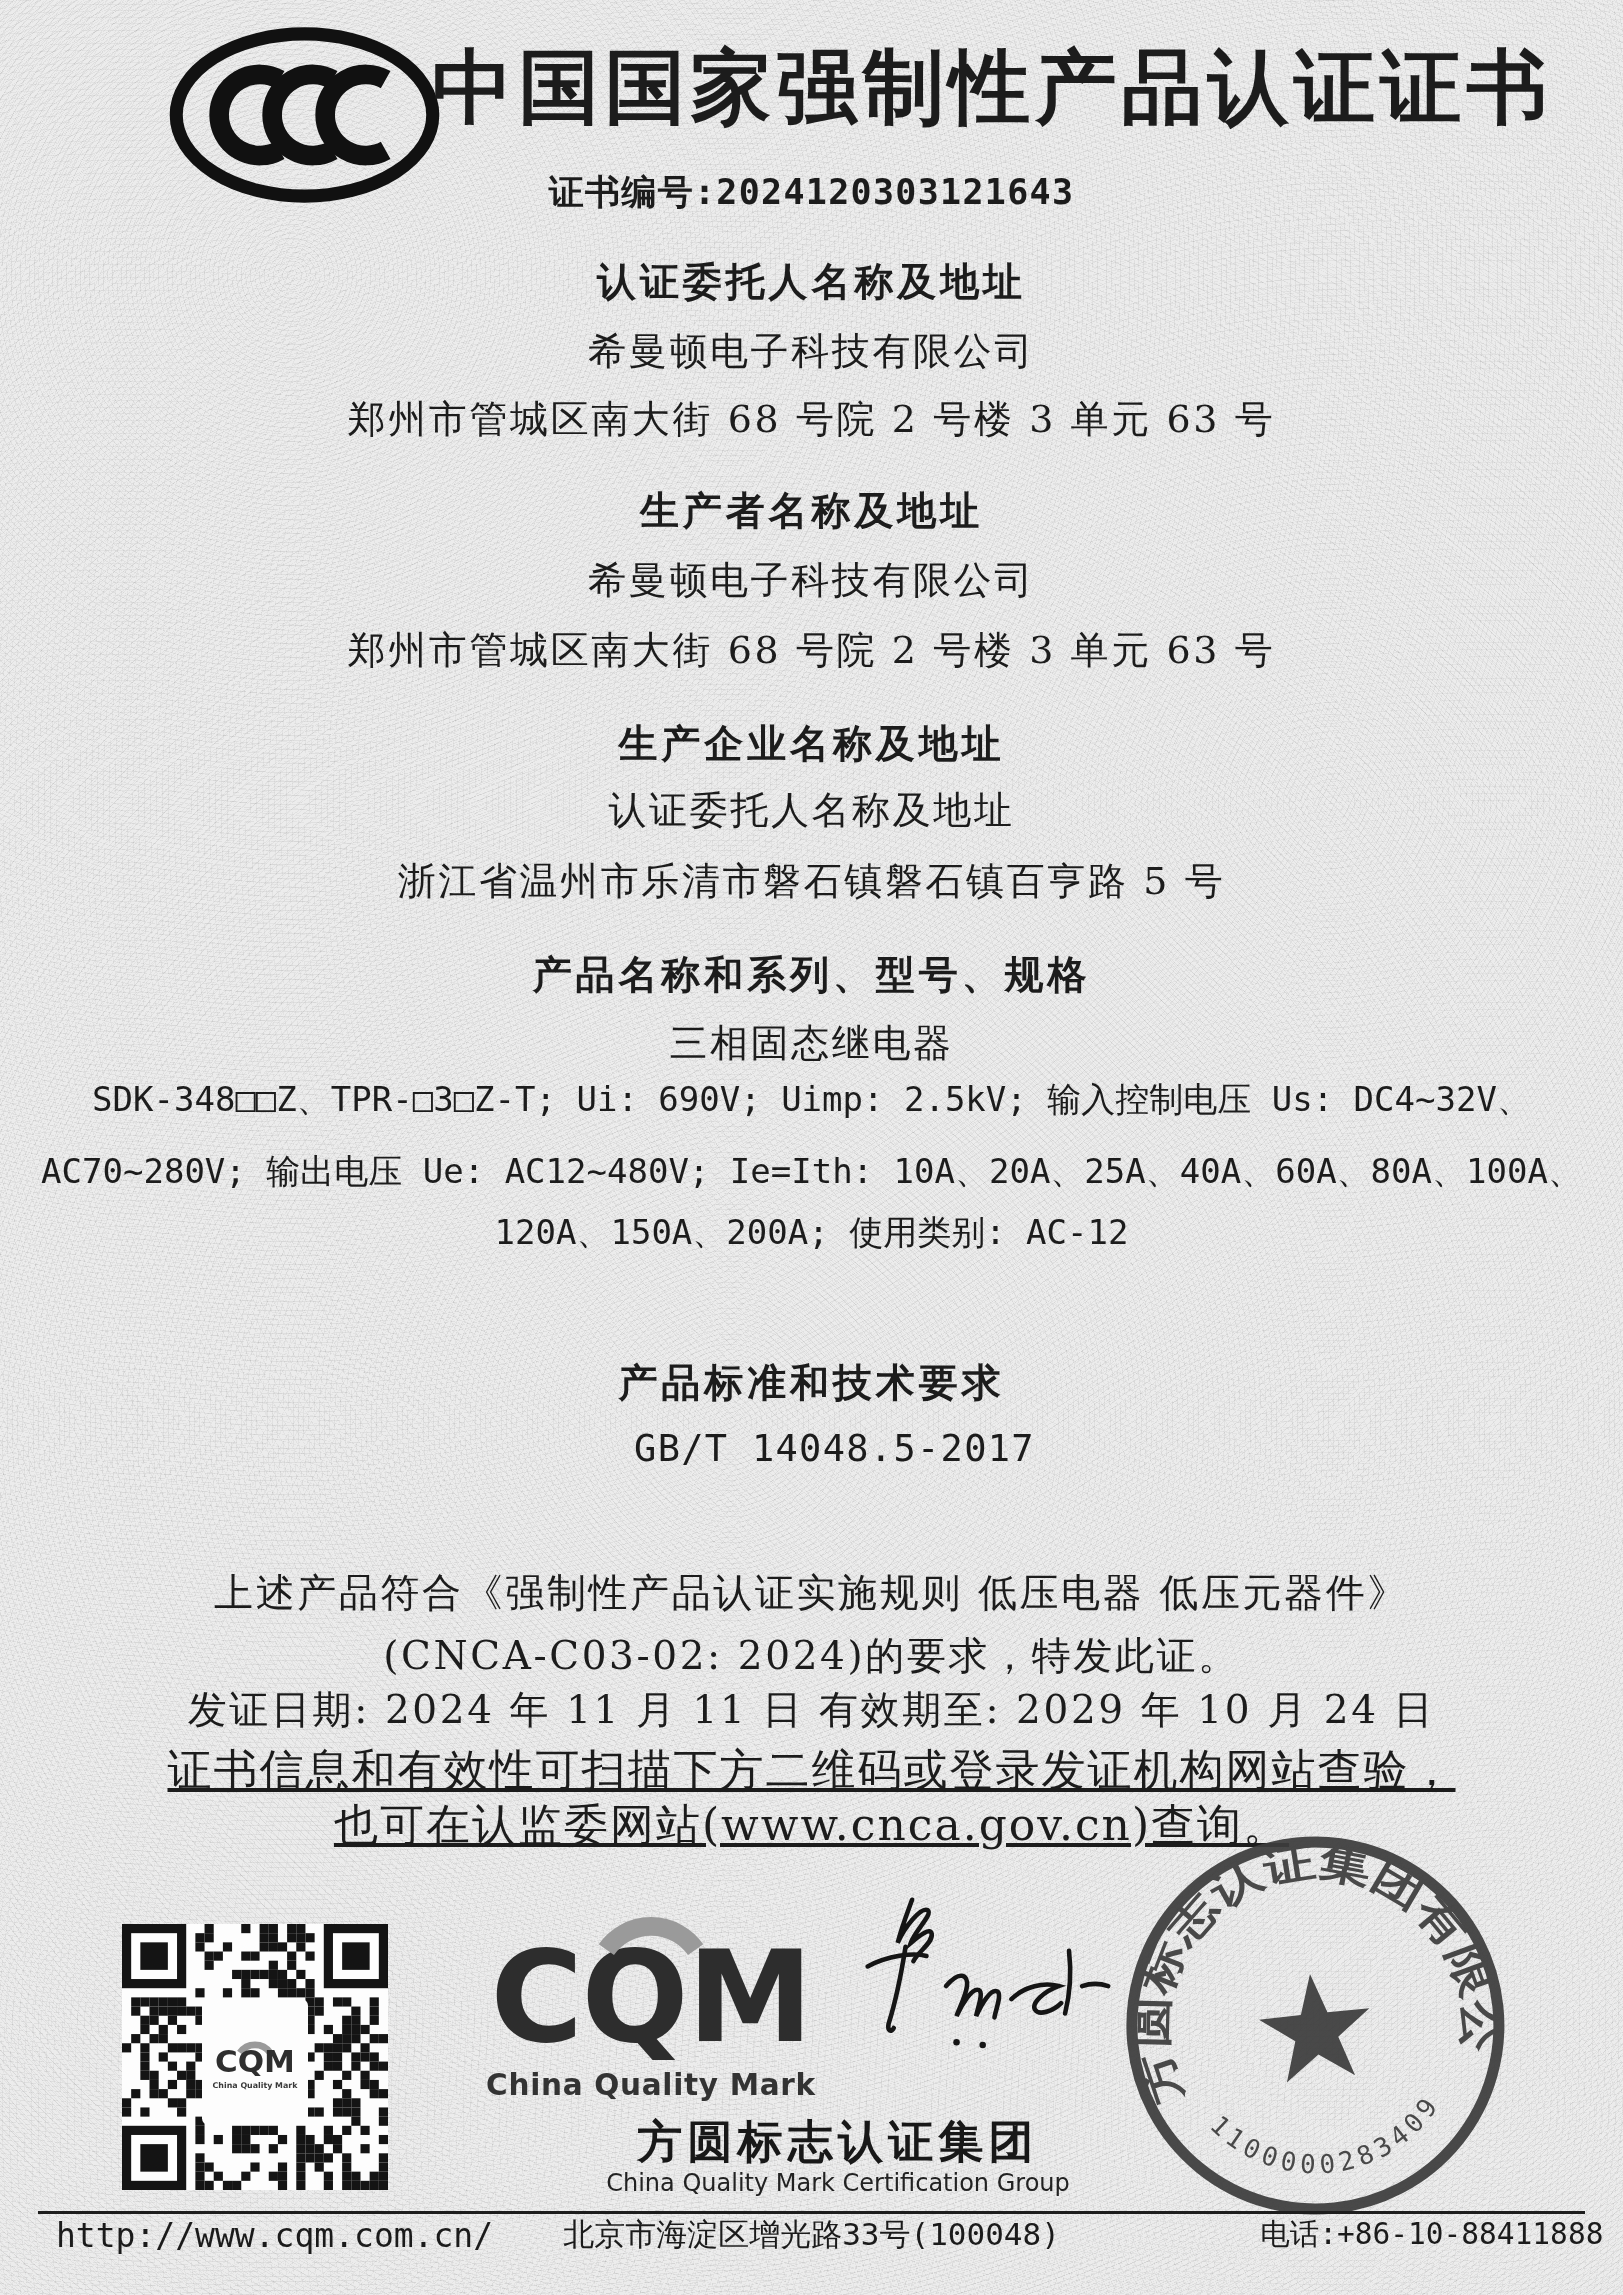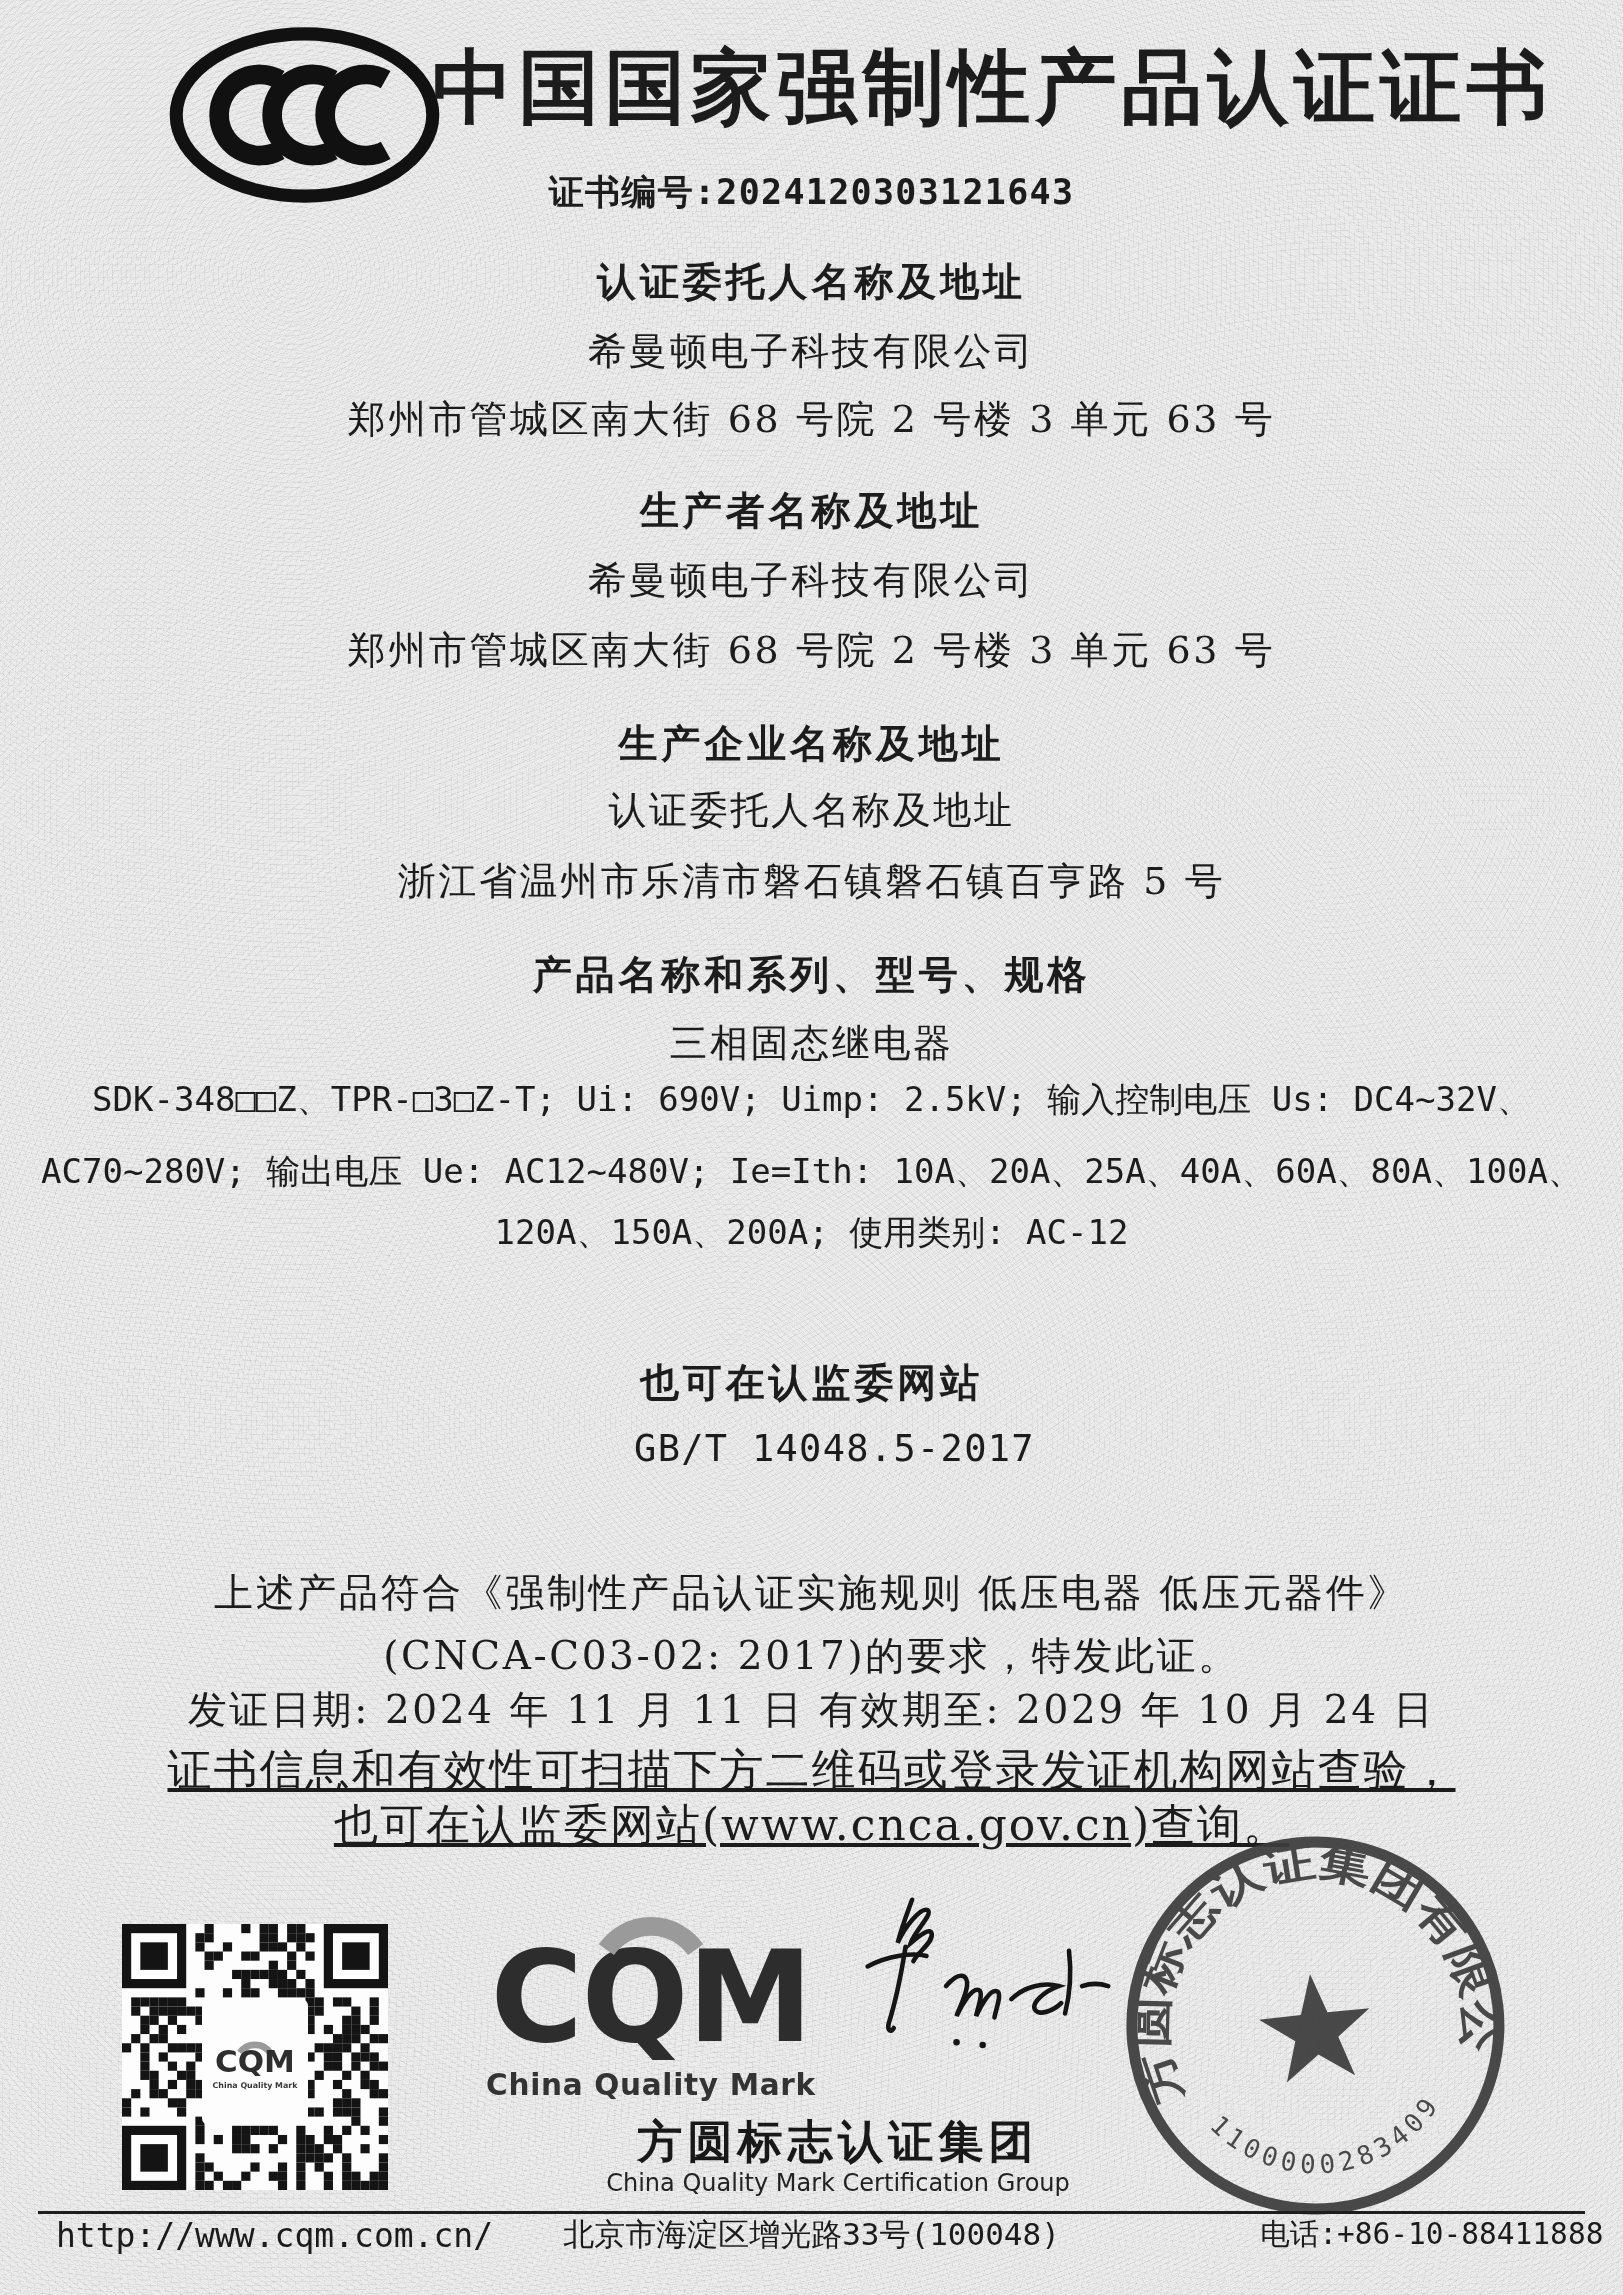--- a/index.html
+++ b/index.html
@@ -91,25 +91,25 @@
 <div class="line hd sec-hd" style="top:717px">生产企业名称及地址</div>
 <div class="line sec-ln" style="top:785px">认证委托人名称及地址</div>
 <div class="line sec-ln" style="top:856px">浙江省温州市乐清市磐石镇磐石镇百亨路 5 号</div>
 
 <div class="line hd sec-hd" style="top:948px">产品名称和系列、型号、规格</div>
 <div class="line sec-ln" style="top:1018px">三相固态继电器</div>
 <div class="line mono spec" style="top:1077px">SDK-348□□Z、TPR-□3□Z-T; Ui: 690V; Uimp: 2.5kV; 输入控制电压 Us: DC4~32V、</div>
 <div class="line mono spec" style="top:1149px">AC70~280V; 输出电压 Ue: AC12~480V; Ie=Ith: 10A、20A、25A、40A、60A、80A、100A、</div>
 <div class="line mono spec" style="top:1210px">120A、150A、200A; 使用类别: AC-12</div>
 
-<div class="line hd sec-hd" style="top:1356px">也可在认监委网站</div>
+<div class="line hd sec-hd" style="top:1356px">产品标准和技术要求</div>
 <div class="line mono" id="std-value" style="top:1427px">GB/T 14048.5-2017</div>
 
 <div class="line stmt" style="top:1566px">上述产品符合《强制性产品认证实施规则 低压电器 低压元器件》</div>
-<div class="line stmt" style="top:1629px">(CNCA-C03-02: 2017)的要求，特发此证。</div>
+<div class="line stmt" style="top:1629px">(CNCA-C03-02: 2024)的要求，特发此证。</div>
 <div class="line stmt" style="top:1683px">发证日期: 2024 年 11 月 11 日  有效期至: 2029 年 10 月 24 日</div>
 <div class="line verify" style="top:1741px">证书信息和有效性可扫描下方二维码或登录发证机构网站查验，</div>
 <div class="line verify" style="top:1796px">也可在认监委网站(www.cnca.gov.cn)查询。</div>
 
 <div id="qr-wrap">
   <svg id="qr-svg" width="266" height="266" viewBox="0 0 406 406">
     <rect x="0" y="0" width="406" height="406" fill="#fdfdfd"></rect>
     <g id="qr-modules" fill="#141414">
         <rect x="126" y="0" width="14" height="14"></rect>
         <rect x="182" y="0" width="14" height="14"></rect>

